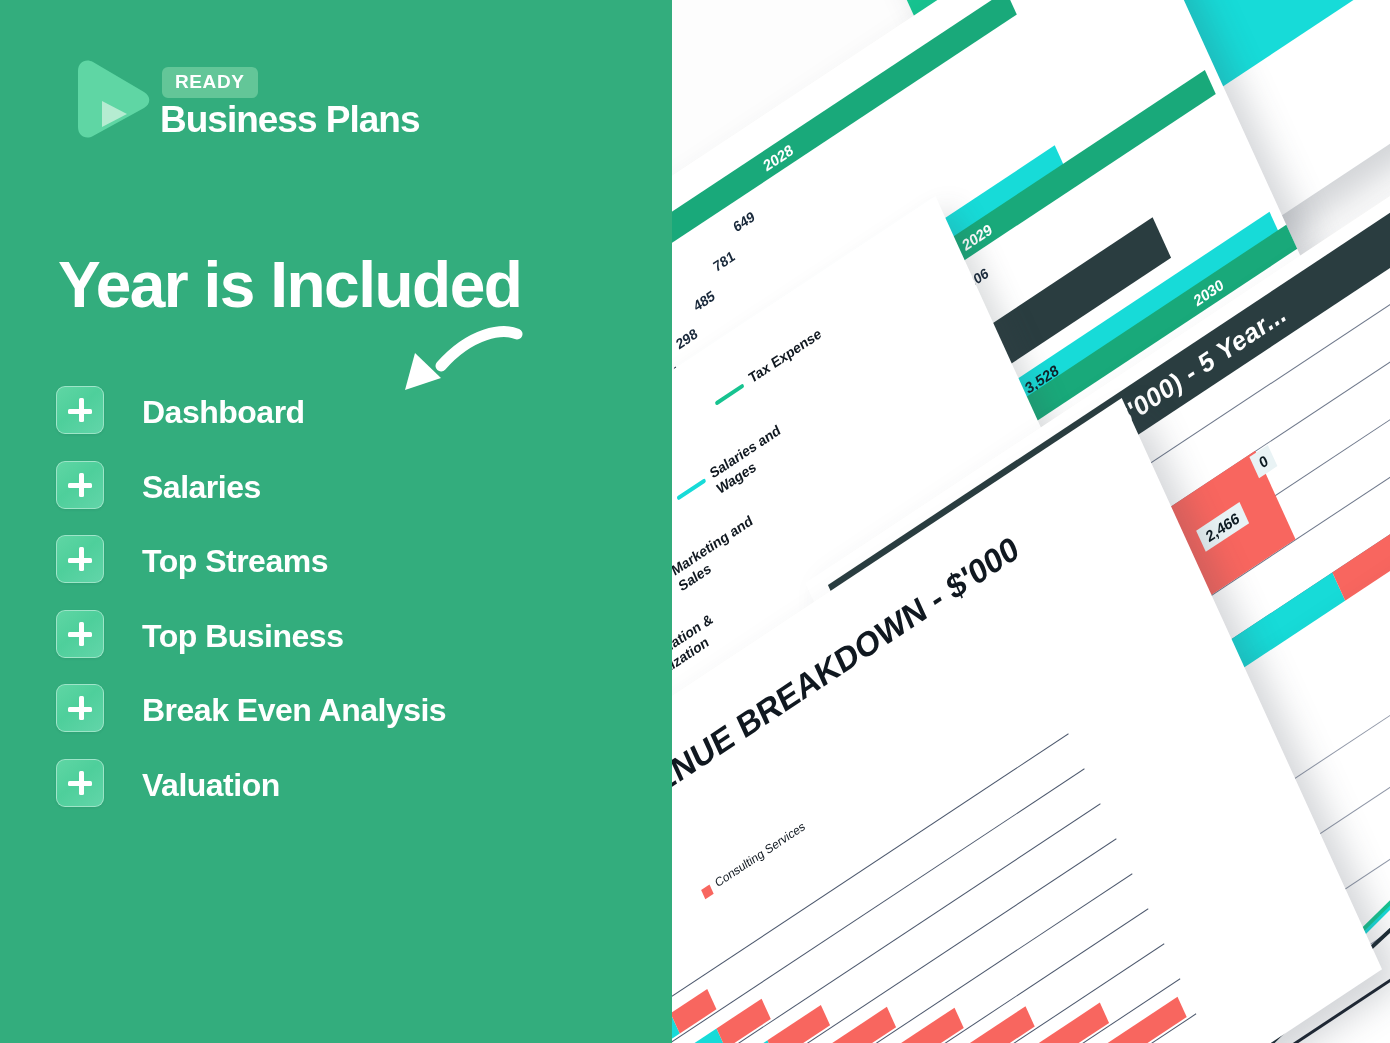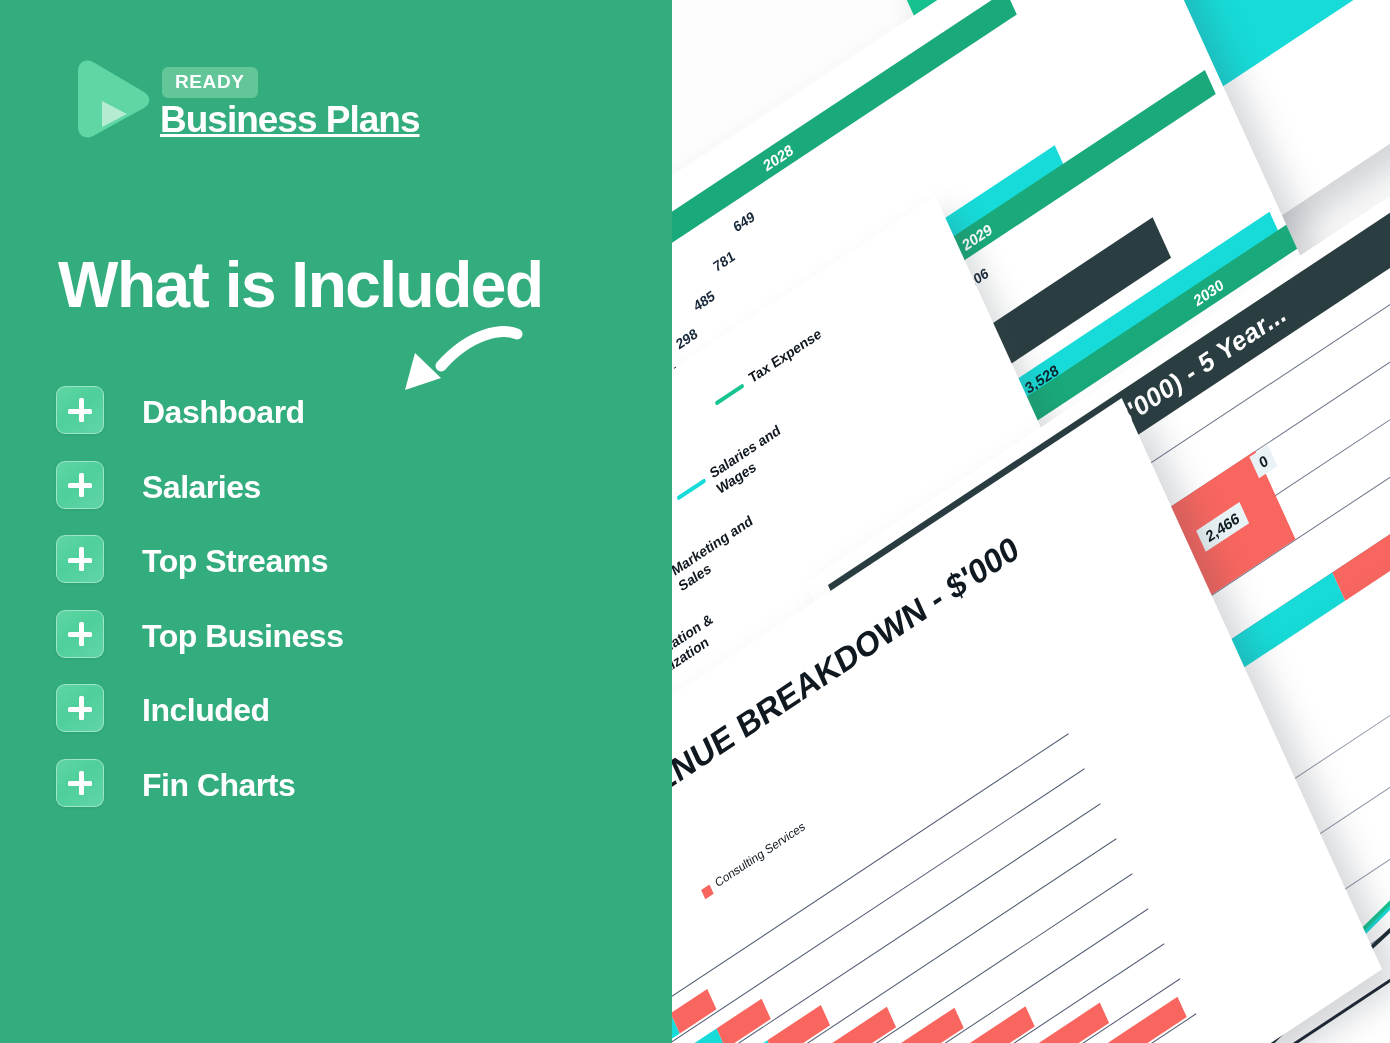--- a/index.html
+++ b/index.html
@@ -80,21 +80,20 @@
   .badge {
     position:absolute; left:92px; top:12px;
     background:#63c698; color:#ffffff;
     font-size:19px; font-weight:bold; letter-spacing:.6px;
     padding:4px 13px 5px; border-radius:6px;
   }
   .brand {
     position:absolute; left:90px; top:44px;
     color:#ffffff; font-size:37px; font-weight:bold; letter-spacing:-1px;
     white-space:nowrap;
-    text-decoration:underline;
   }
 
   
   #heading {
     position:absolute; left:58px; top:248px;
     color:#ffffff; font-size:64px; font-weight:bold; letter-spacing:-1.5px;
     white-space:nowrap;
   }
 
   
@@ -307,21 +306,21 @@
 
     <div id="logo">
       <svg id="mark" viewBox="0 0 82 84">
         <path d="M8 14 C8 5 16 1 23 5 L74 35 C81 39 81 47 74 51 L23 79 C16 83 8 79 8 70 Z" fill="#5fd6a4"></path>
         <path d="M32 44 L32 70 L57 57 Z" fill="#b5ecd1"></path>
       </svg>
       <div class="badge">READY</div>
       <div class="brand">Business Plans</div>
     </div>
 
-    <div id="heading">What is Included</div>
+    <div id="heading">Year is Included</div>
 
     <svg id="arrow" viewBox="0 0 140 80">
       <path d="M132 12 C118 6 86 10 56 44" stroke="#ffffff" stroke-width="11" fill="none" stroke-linecap="round"></path>
       <path d="M20 68 L30 31 L56 56 Z" fill="#ffffff"></path>
     </svg>
 
     <div id="list">
       <div class="row">
         <div class="plusbox"></div>
         <div class="rowlabel">Dashboard</div>
@@ -333,21 +332,21 @@
       <div class="row">
         <div class="plusbox"></div>
         <div class="rowlabel">Top Streams</div>
       </div>
       <div class="row">
         <div class="plusbox"></div>
         <div class="rowlabel">Top Business</div>
       </div>
       <div class="row">
         <div class="plusbox"></div>
-        <div class="rowlabel">Included</div>
-      </div>
-      <div class="row">
-        <div class="plusbox"></div>
-        <div class="rowlabel">Fin Charts</div>
+        <div class="rowlabel">Break Even Analysis</div>
+      </div>
+      <div class="row">
+        <div class="plusbox"></div>
+        <div class="rowlabel">Valuation</div>
       </div>
     </div>
   </div>
 </div>
 
 </body></html>

